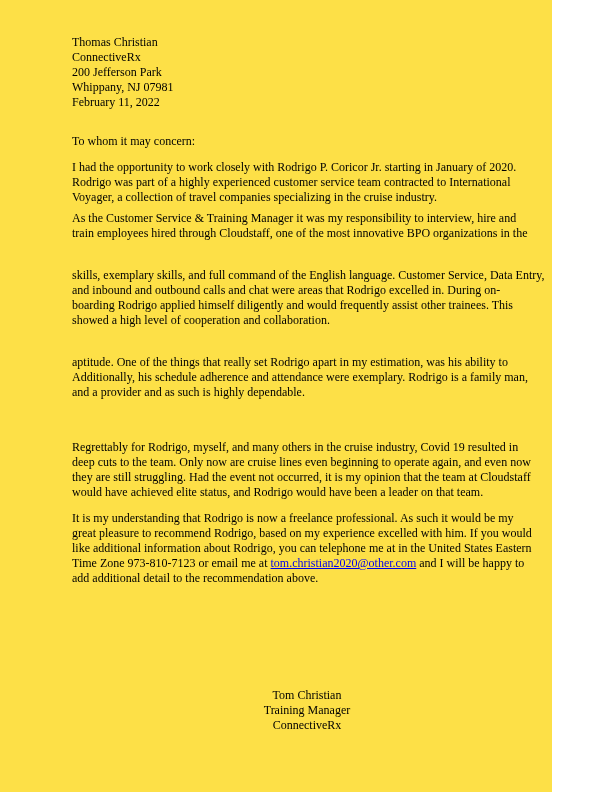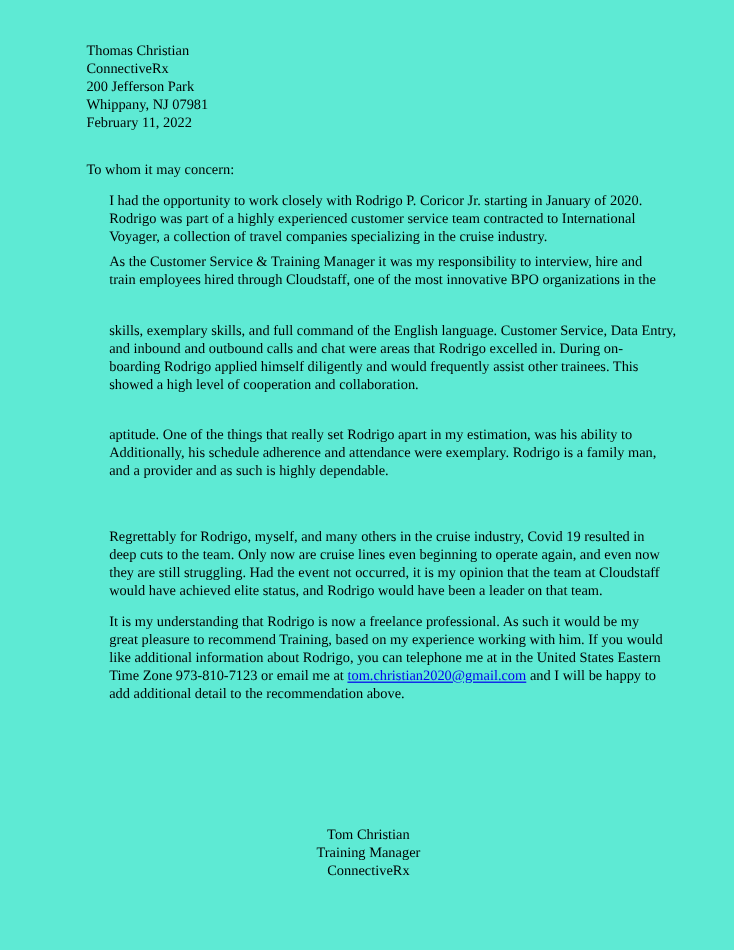--- a/index.html
+++ b/index.html
@@ -14,43 +14,42 @@
       overflow: hidden;
       font-family: "Liberation Serif", "DejaVu Serif", serif;
       font-size: 12px;
       color: #000000;
       line-height: 15px;
     }
     .page {
       position: absolute;
       left: 0;
       top: 0;
-      width: 612px;
+      width: 552px;
       height: 792px;
-      background: #5eead4;
+      background: #fde047;
     }
     .block {
       position: absolute;
       left: 72px;
       width: 470px;
     }
     .line {
       display: block;
       white-space: nowrap;
       height: 15px;
     }
     .para {
       position: absolute;
       left: 72px;
       width: 470px;
       text-align: left;
     }
     .para .line {
       white-space: nowrap;
-      margin-left: 19px;
     }
     a.email {
       color: #0000ee;
       text-decoration: underline;
     }
   </style>
 </head>
 <body>
 
 <div class="page">
@@ -93,23 +92,23 @@
 
   <div class="para" style="top:440px;">
     <span class="line">Regrettably for Rodrigo, myself, and many others in the cruise industry, Covid 19 resulted in</span>
     <span class="line">deep cuts to the team. Only now are cruise lines even beginning to operate again, and even now</span>
     <span class="line">they are still struggling. Had the event not occurred, it is my opinion that the team at Cloudstaff</span>
     <span class="line">would have achieved elite status, and Rodrigo would have been a leader on that team.</span>
   </div>
 
   <div class="para" style="top:511px;">
     <span class="line">It is my understanding that Rodrigo is now a freelance professional.  As such it would be my</span>
-    <span class="line">great pleasure to recommend Training, based on my experience working with him. If you would</span>
+    <span class="line">great pleasure to recommend Rodrigo, based on my experience excelled with him. If you would</span>
     <span class="line">like additional information about Rodrigo, you can telephone me at in the United States Eastern</span>
-    <span class="line"><span>Time Zone 973-810-7123 or email me at </span><a class="email" title="tom.christian2020@gmail.com">tom.christian2020@gmail.com</a><span> and I will be happy to</span></span>
+    <span class="line"><span>Time Zone 973-810-7123 or email me at </span><a class="email" title="tom.christian2020@gmail.com">tom.christian2020@other.com</a><span> and I will be happy to</span></span>
     <span class="line">add additional detail to the recommendation above.</span>
   </div>
 
 
   <div class="block" style="top:688px;text-align:center;">
     <span class="line">Tom Christian</span>
     <span class="line">Training Manager</span>
     <span class="line">ConnectiveRx</span>
   </div>
 

